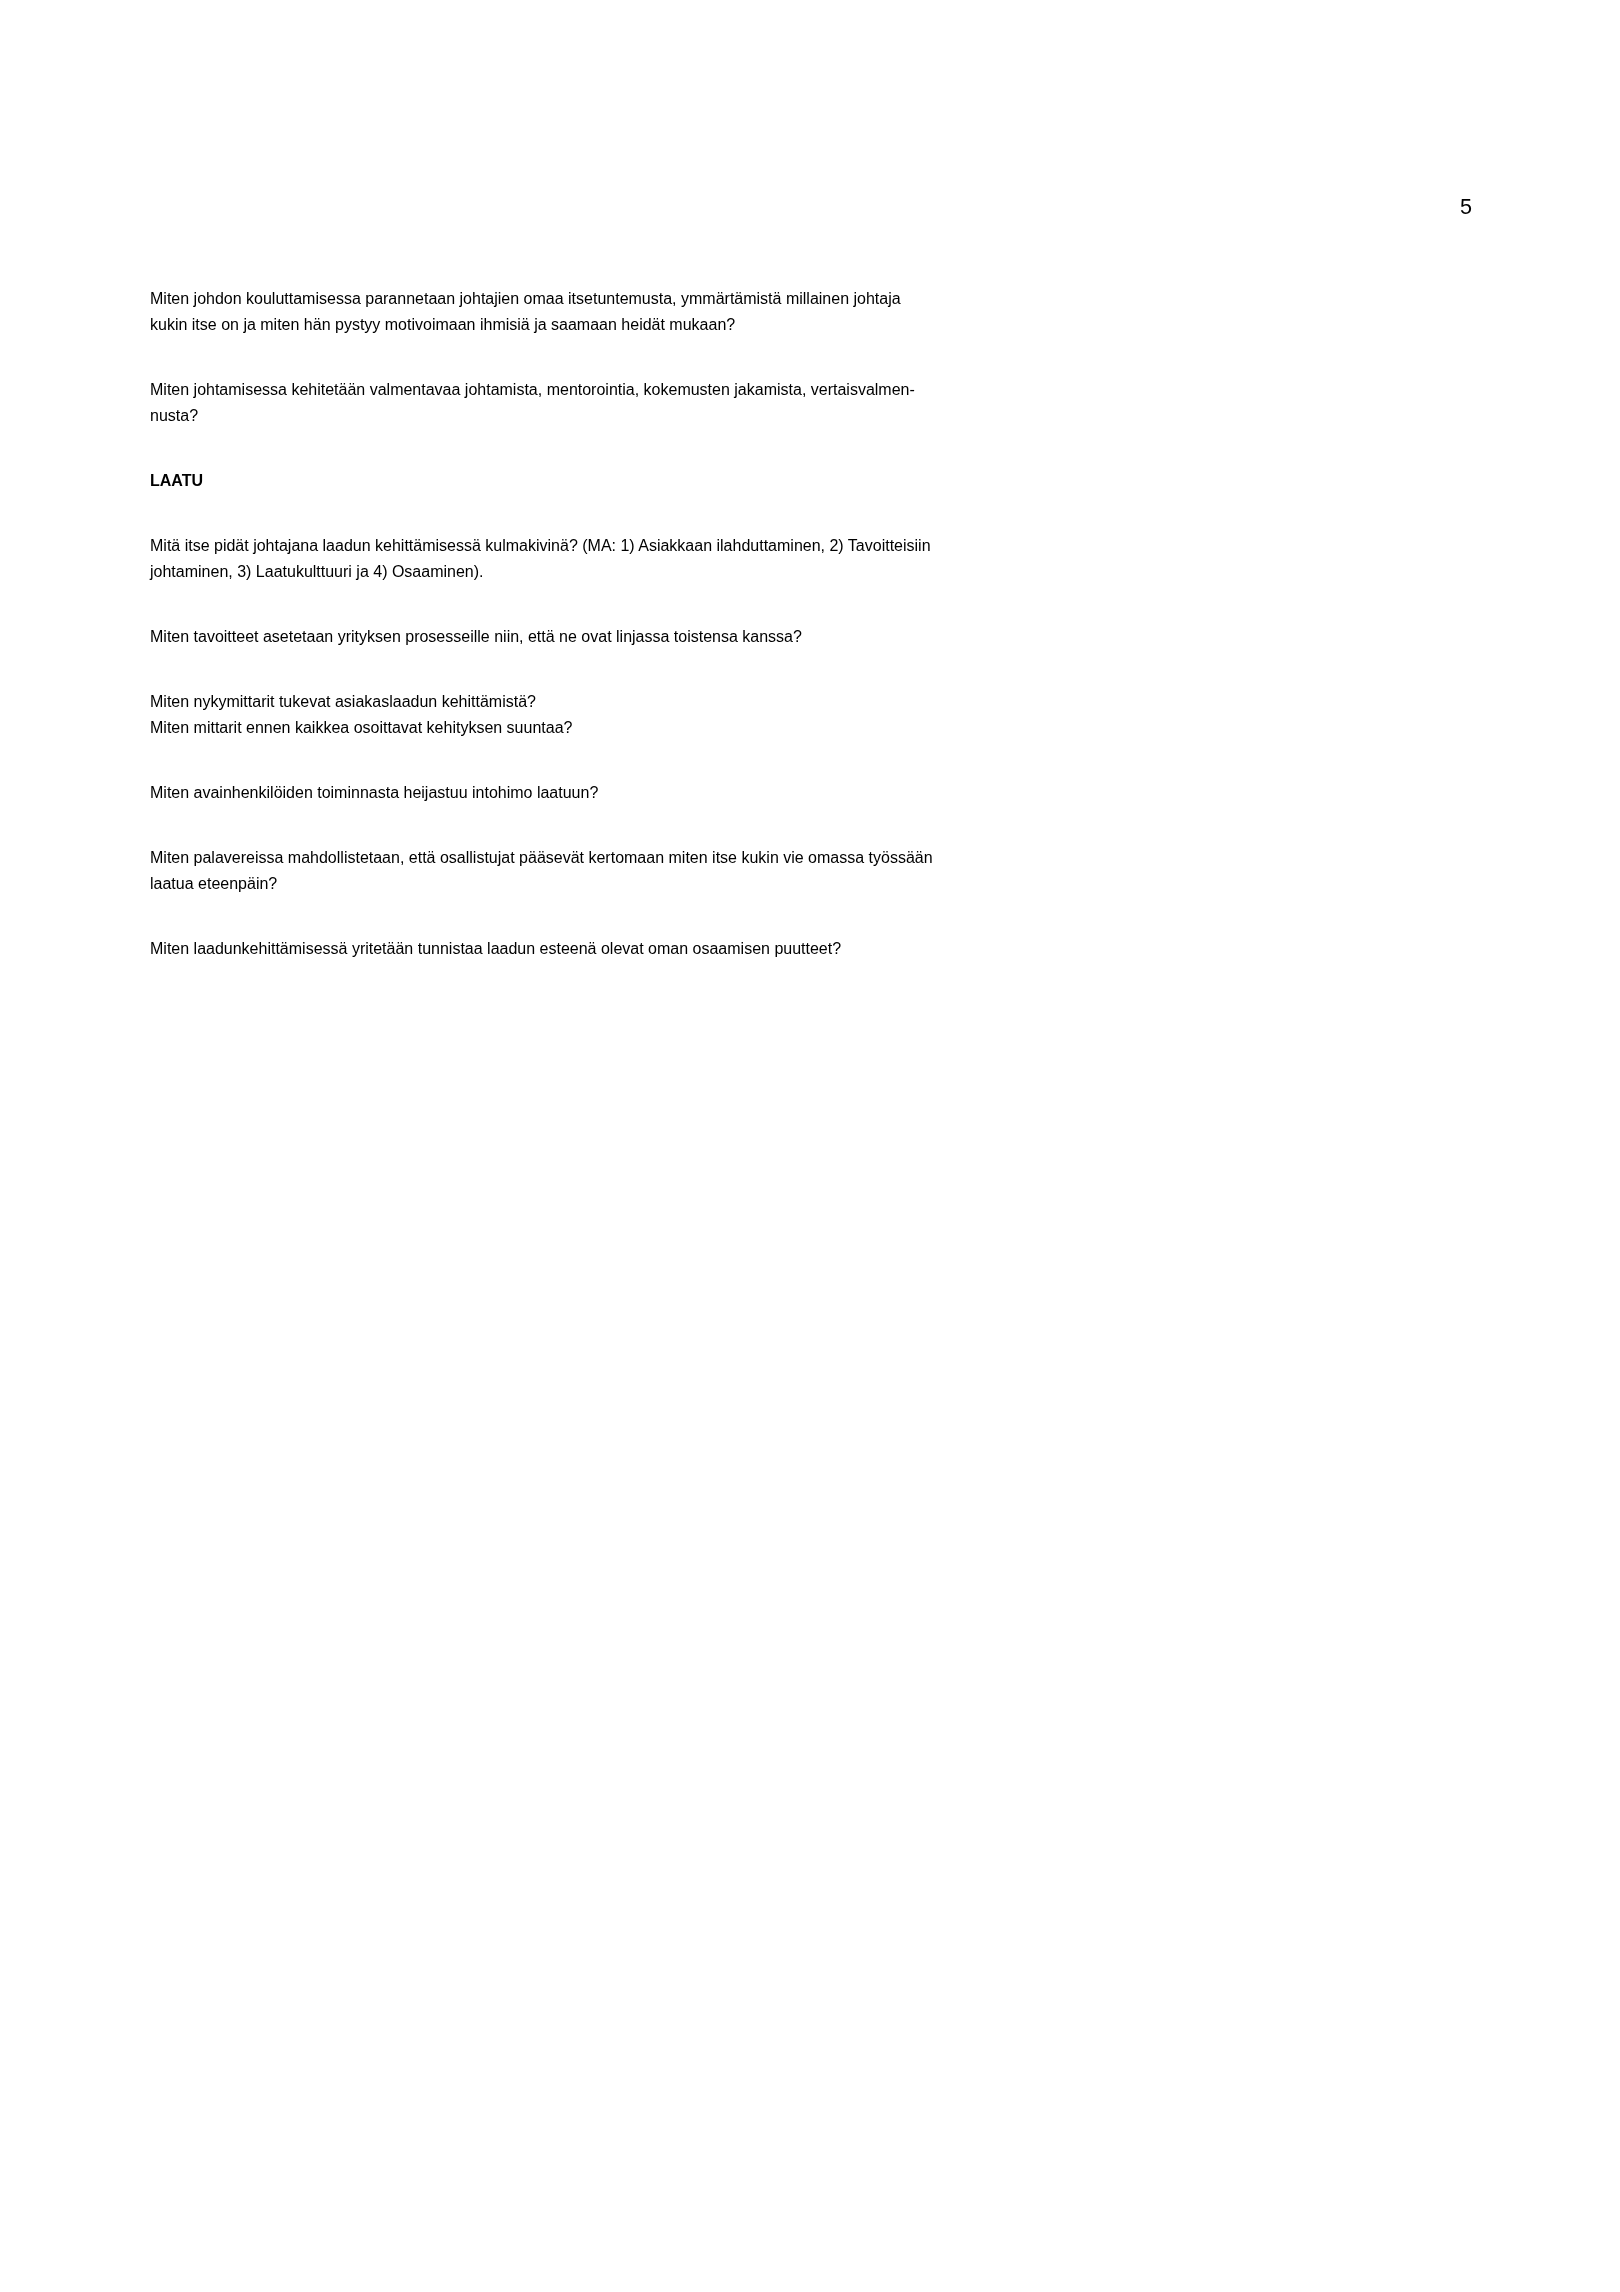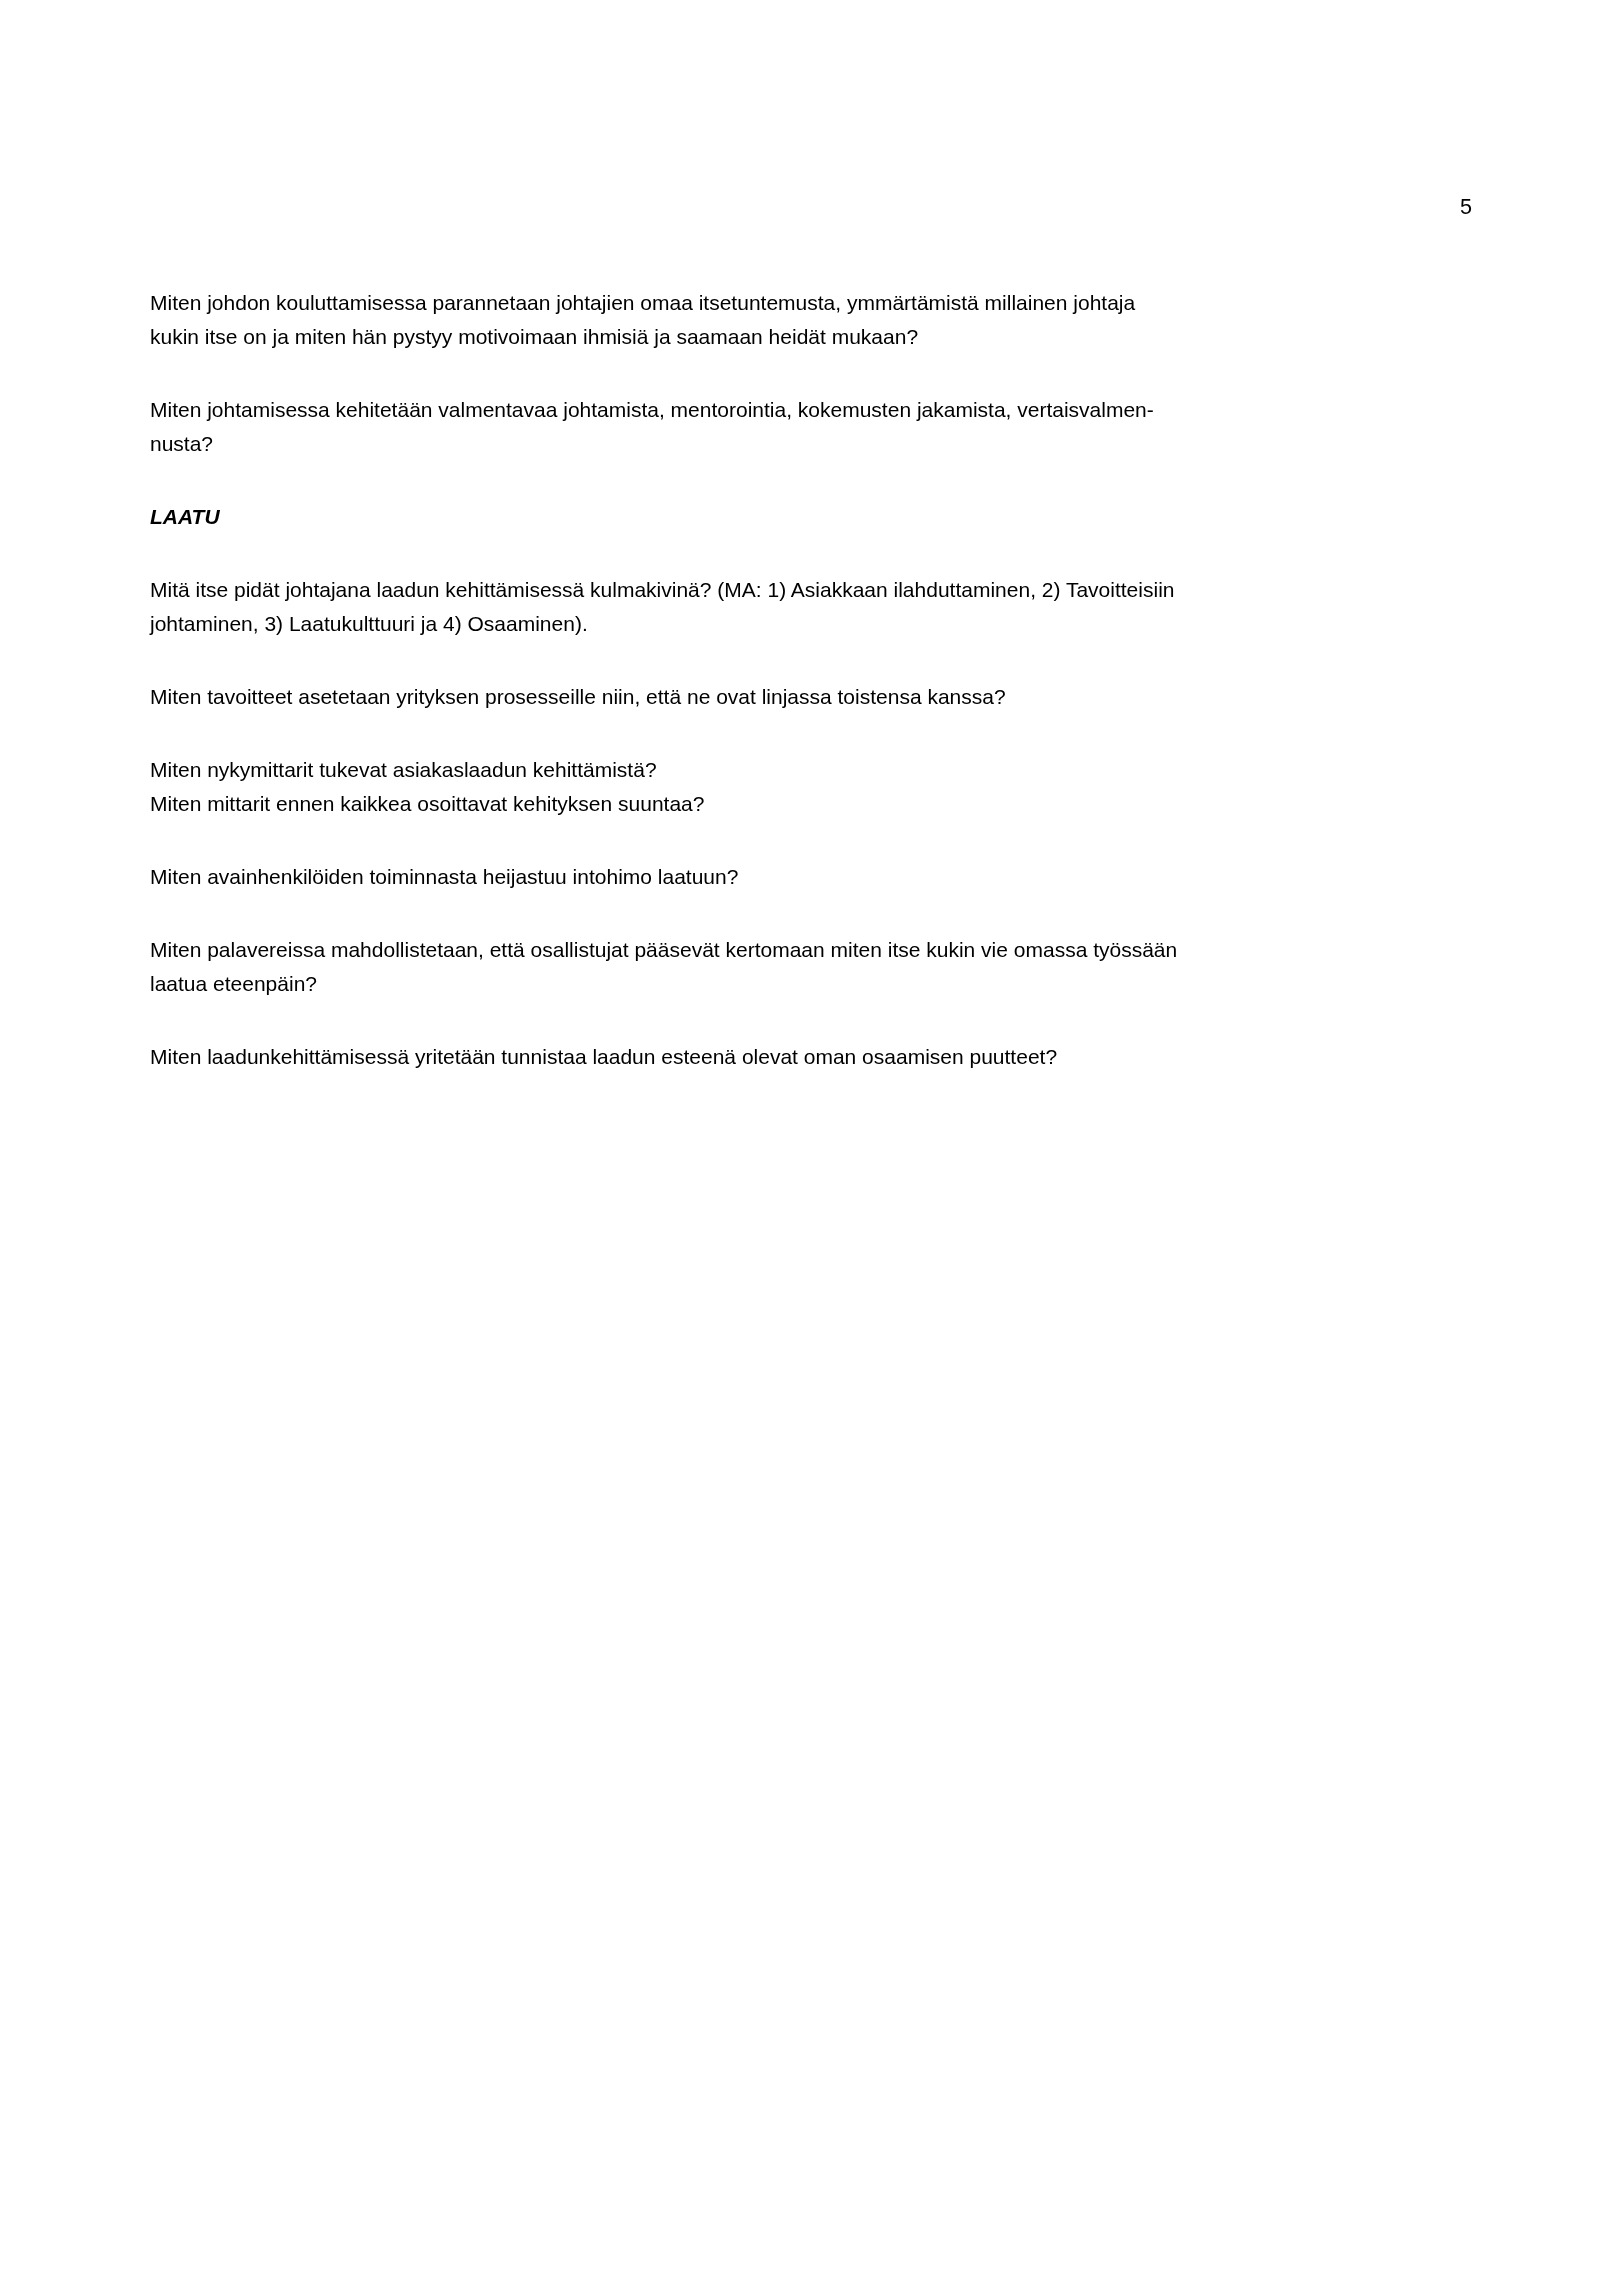--- a/index.html
+++ b/index.html
@@ -26,28 +26,27 @@
     text-align: right;
   }
   .content {
     position: absolute;
     left: 150px;
     top: 286px;
     width: 1325px;
   }
   .para {
     margin: 0 0 39px 0;
-    font-size: 21px;
-    line-height: 34px;
+    font-size: 16px;
+    line-height: 26px;
     font-weight: normal;
     white-space: pre-line; 
   }
   .heading {
     font-weight: bold;
-    font-style: italic;
   }
 </style>
 </head>
 <body>
 
 <div class="page">
 
   <div class="page-number">5</div>
 
   <div class="content">

